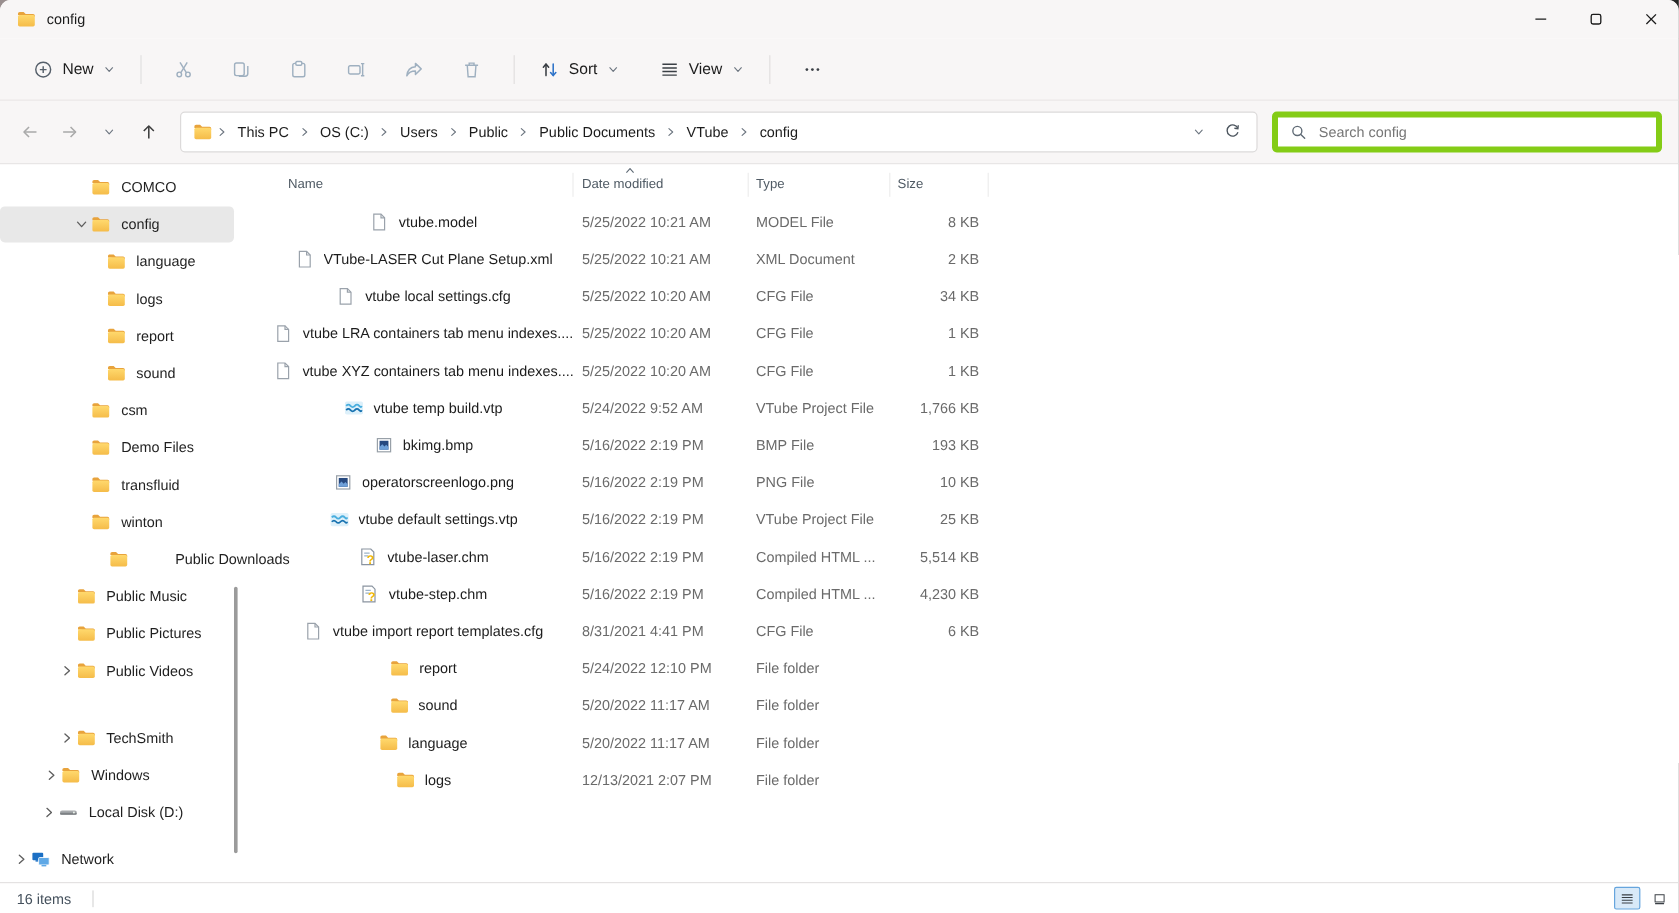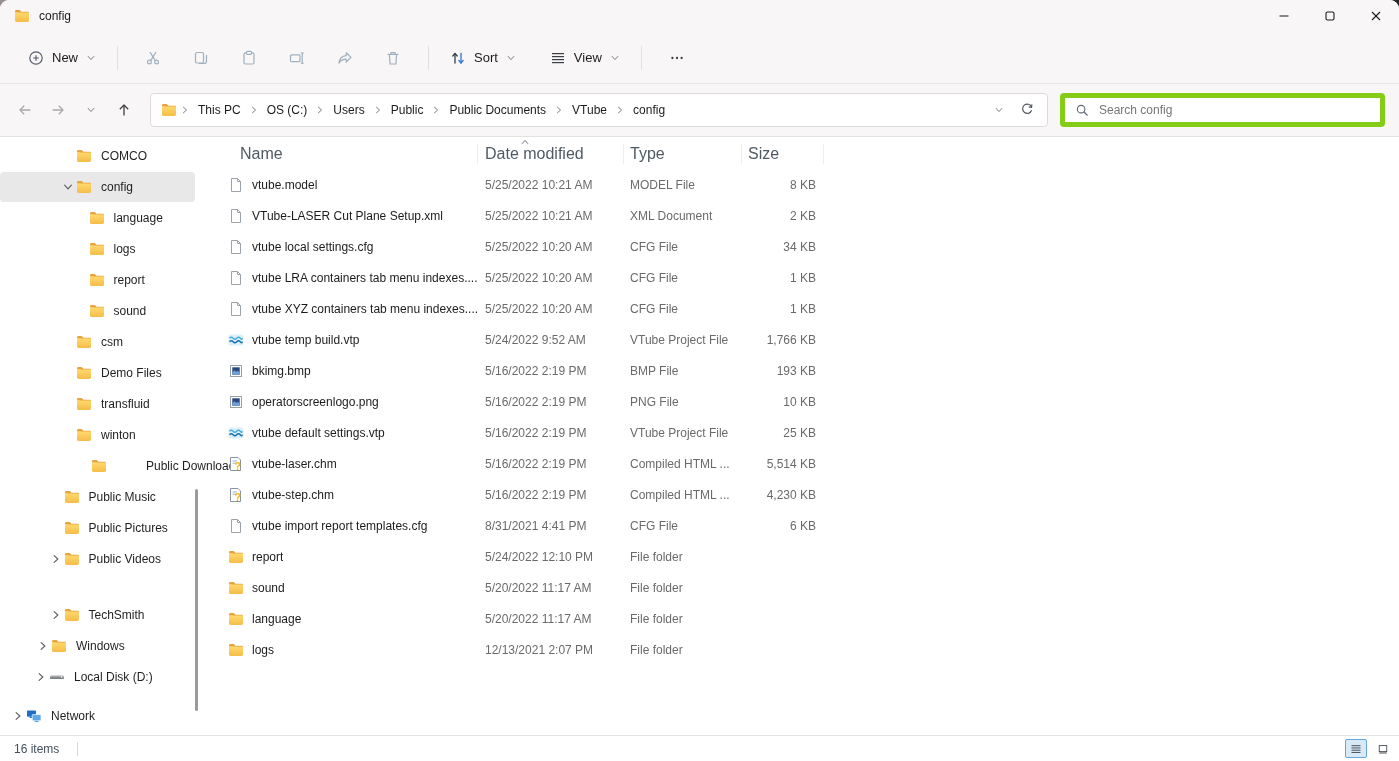--- a/index.html
+++ b/index.html
@@ -96,33 +96,33 @@
     position:absolute; right:7px; top:352px; width:3px; height:222px;
     background:#9b9b9b; border-radius:2px;
   }
   
   .filepane { flex:1; padding-left:17px; position:relative; }
   .fheader {
     display:grid; grid-template-columns:256px 146px 118px 82px;
     height:30px; margin-top:2px; align-items:center; position:relative;
   }
   .fheader .hcell {
-    font-size:16px; color:#4f5a64; height:20px; line-height:20px;
+    font-size:11px; color:#4f5a64; height:20px; line-height:20px;
     border-right:1px solid #ededed; cursor:pointer;
   }
   .h0 { padding-left:18px; }
   .h1 { padding-left:7px; }
   .h2 { padding-left:6px; }
   .h3 { padding-left:6px; }
   .sort-indicator { position:absolute; left:298px; top:-2px; width:10px; height:10px; color:#5f6a75; }
   .frow {
     display:grid; grid-template-columns:256px 146px 118px 82px;
     height:31px; align-items:center; border-radius:4px; cursor:default;
   }
-  .c-name { display:flex; align-items:center; gap:8px; padding-left:6px; min-width:0; }
+  .c-name { display:flex; align-items:center; gap:8px; padding-left:6px; min-width:0;justify-content:center; }
   .fname { font-size:12px; color:#1c1c1c; white-space:nowrap; overflow:hidden; }
   .c-date, .c-type { font-size:12px; color:#6a6a6a; white-space:nowrap; }
   .c-date { padding-left:7px; }
   .c-type { padding-left:6px; }
   .c-size { font-size:12px; color:#6a6a6a; text-align:right; padding-right:8px; white-space:nowrap; }
   
   .statusbar {
     height:26px; border-top:1px solid #e4e2e2; background:#fff;
     display:flex; align-items:center; flex:none;
   }

